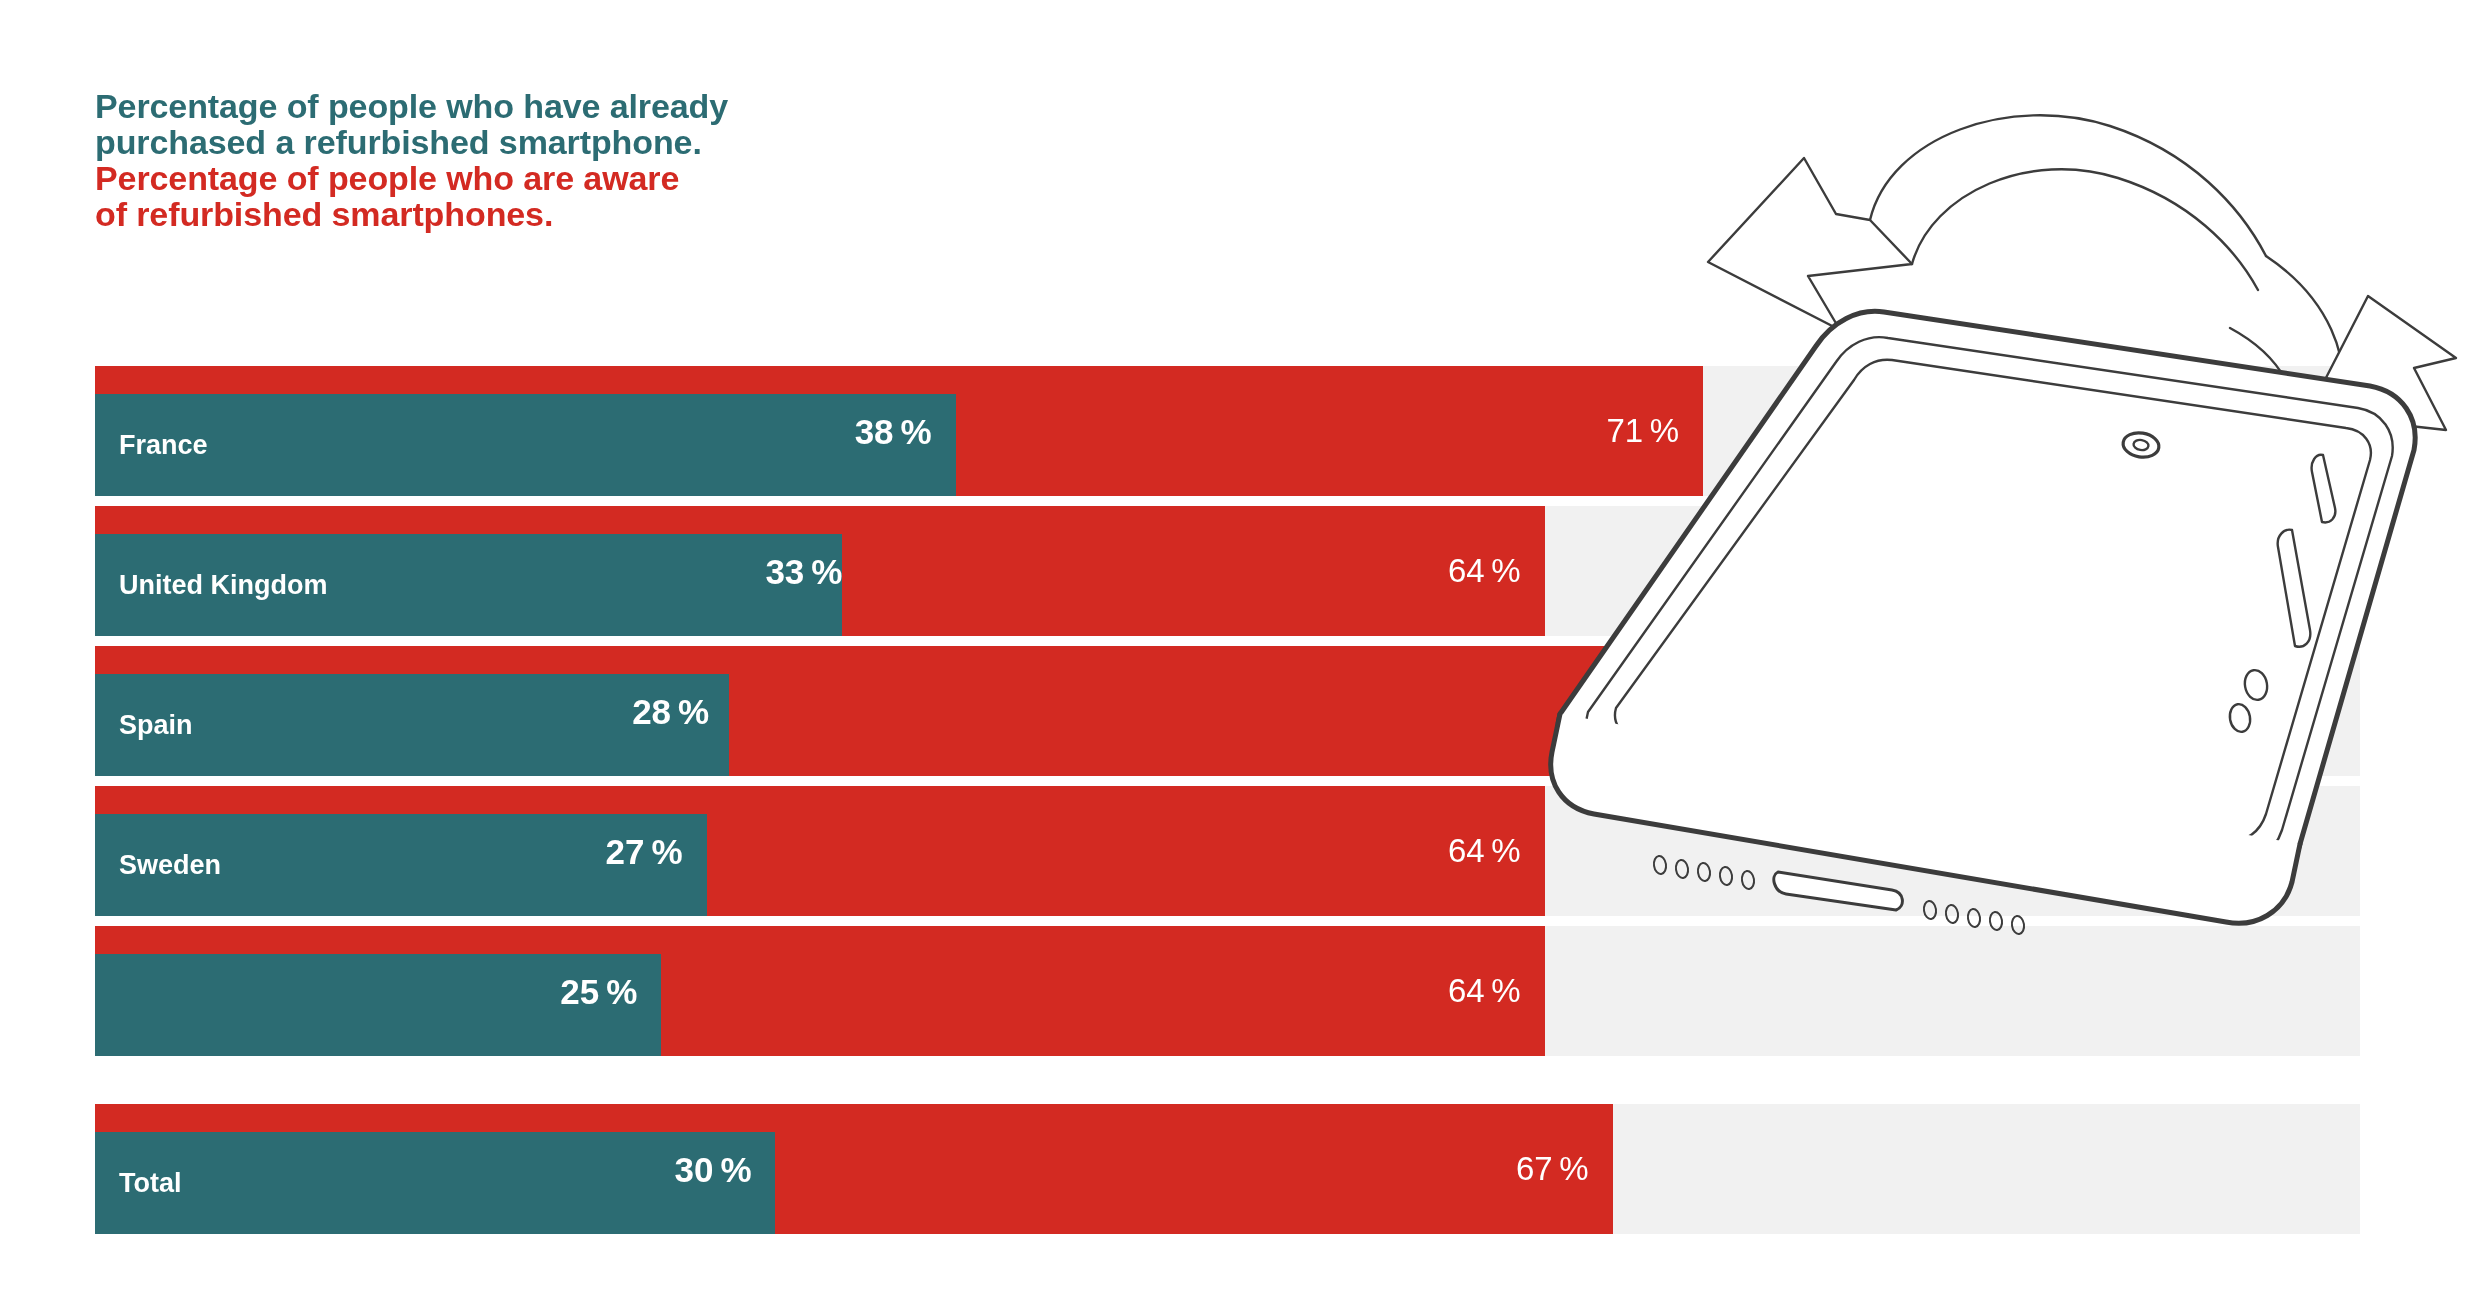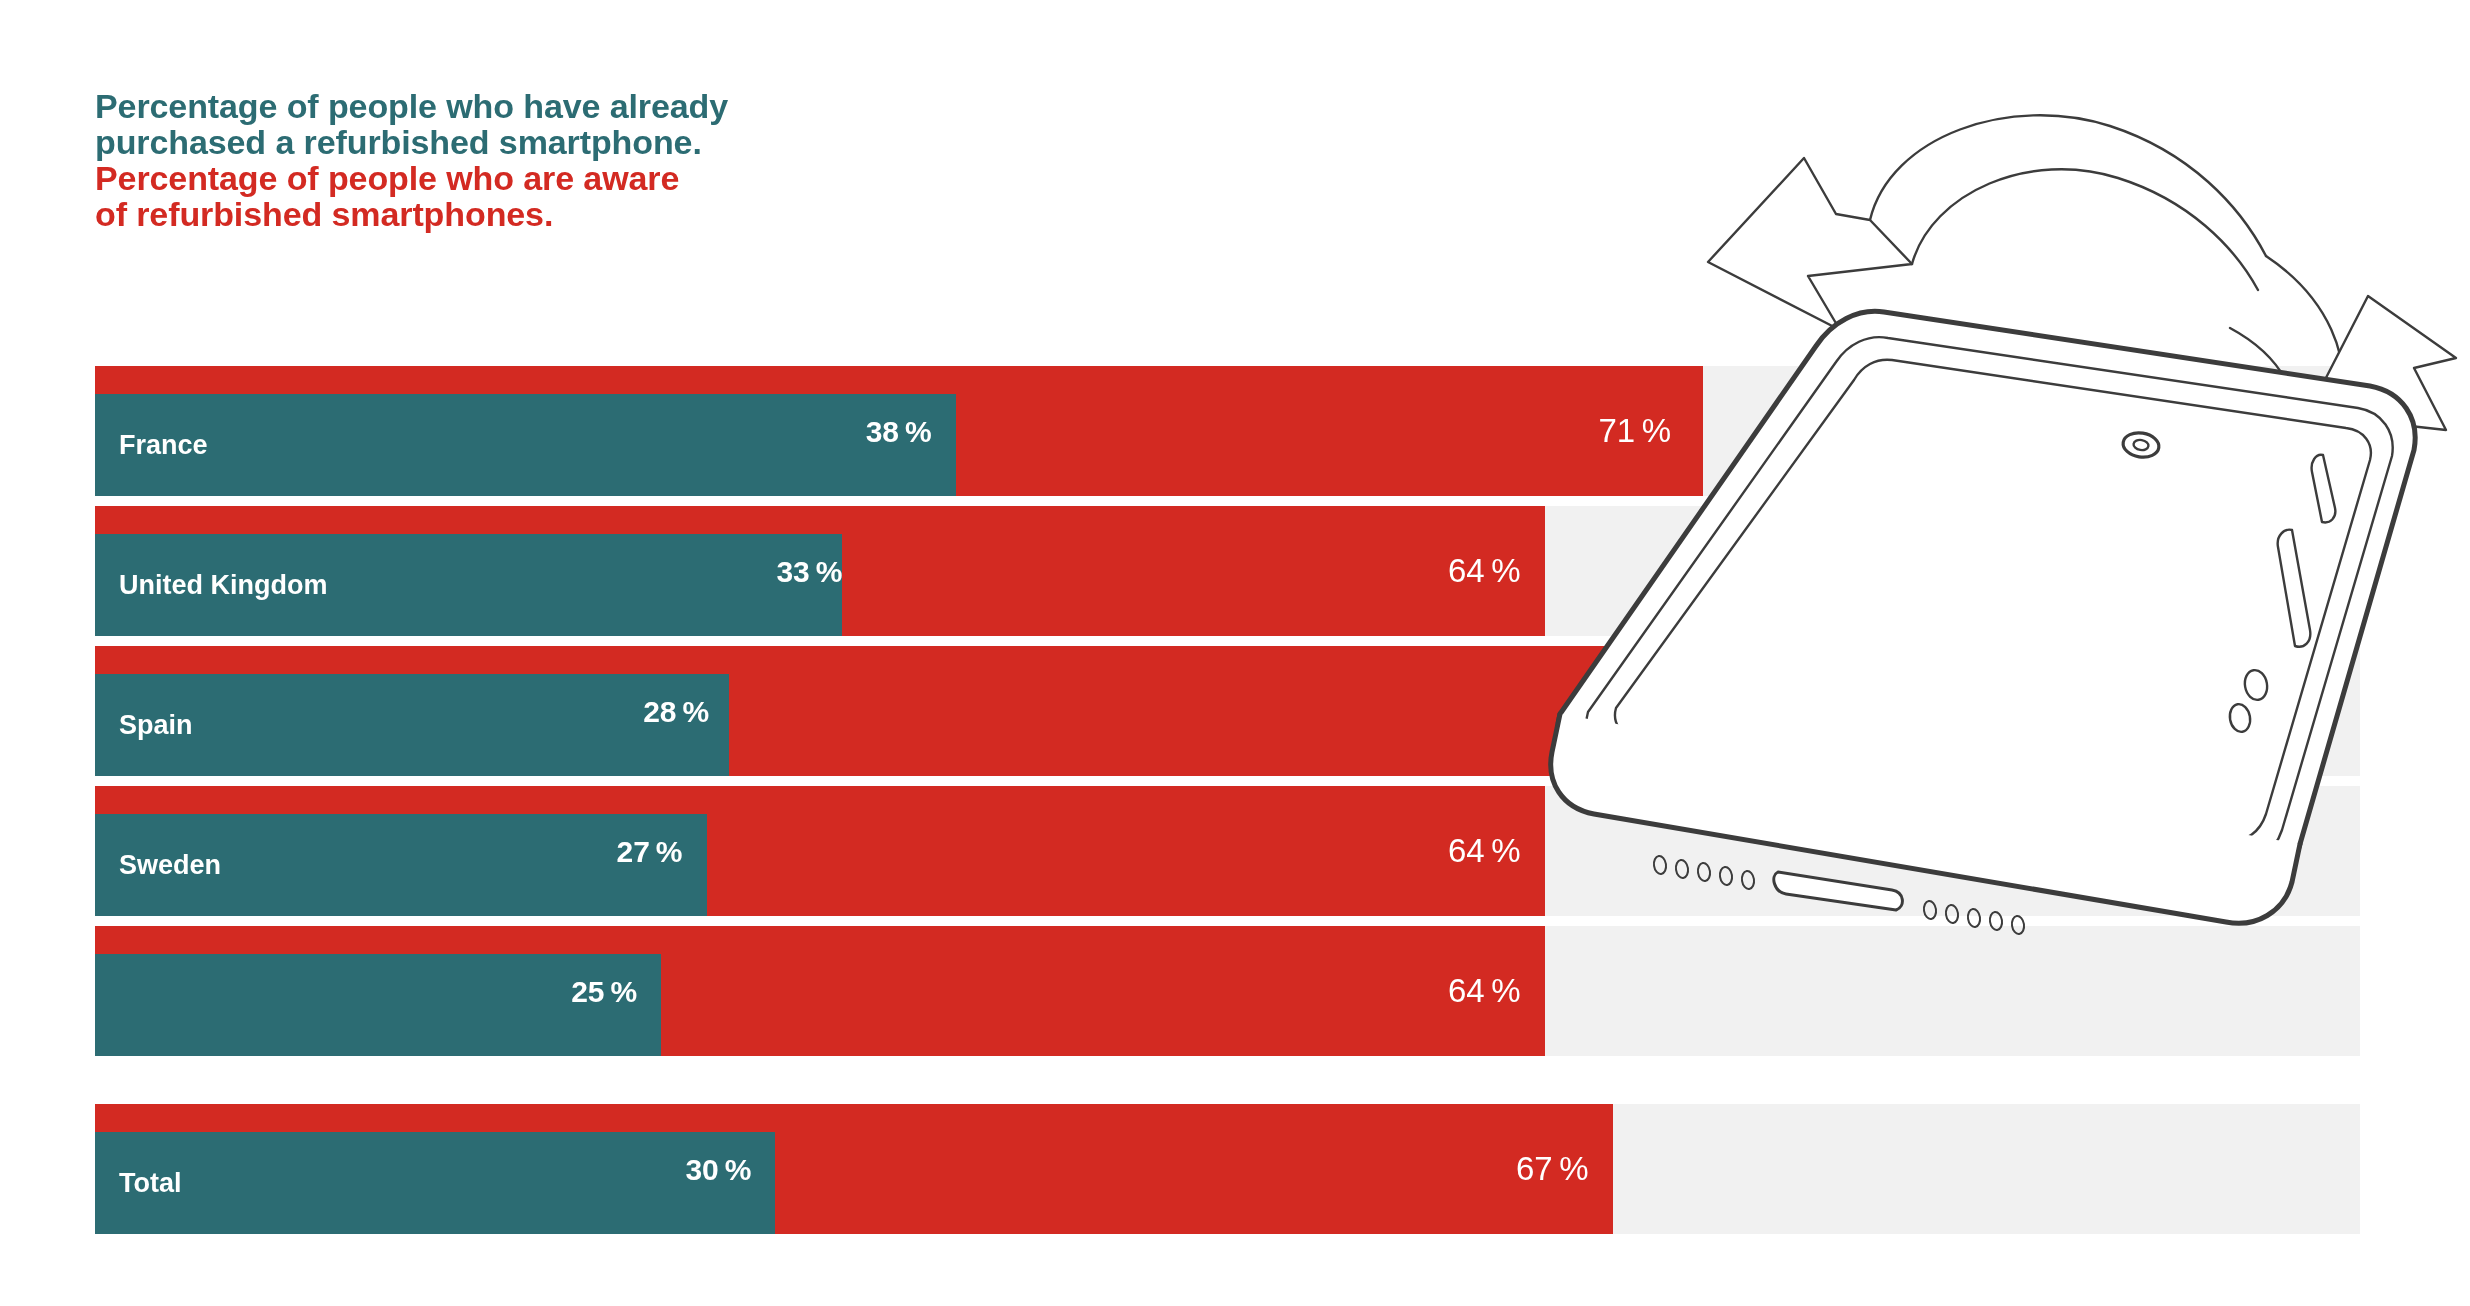--- a/index.html
+++ b/index.html
@@ -94,21 +94,21 @@
     white-space: nowrap;
   }
 
   .val-teal {
     position: absolute;
     top: 28px;
     height: 76px;
     display: flex;
     align-items: center;
     color: #ffffff;
-    font-size: 30px;
+    font-size: 35px;
     font-weight: 700;
     z-index: 5;
     white-space: nowrap;
   }
 
   .val-red {
     position: absolute;
     top: 0;
     height: 130px;
     display: flex;
@@ -220,21 +220,21 @@
     </g>
   </svg>
 
   <div id="chart">
       <div class="row">
         <div class="track"></div>
         <div class="bar-red" style="width:71%"></div>
         <div class="bar-teal" style="width:38%"></div>
         <div class="country-label">France</div>
         <div class="val-teal" style="left:0;width:38%;justify-content:flex-end;padding-right:24px;box-sizing:border-box">38 %</div>
-        <div class="val-red" style="left:8px;width:71%;justify-content:flex-end;padding-right:40px;box-sizing:border-box">71 %</div>
+        <div class="val-red" style="left:16px;width:71%;justify-content:flex-end;padding-right:40px;box-sizing:border-box">71 %</div>
       </div>
       <div class="row">
         <div class="track"></div>
         <div class="bar-red" style="width:64%"></div>
         <div class="bar-teal" style="width:33%"></div>
         <div class="country-label">United Kingdom</div>
         <div class="val-teal" style="left:0;width:33%;justify-content:flex-end;box-sizing:border-box">33 %</div>
         <div class="val-red" style="left:0;width:64%;justify-content:flex-end;padding-right:24px;box-sizing:border-box">64 %</div>
       </div>
       <div class="row">

